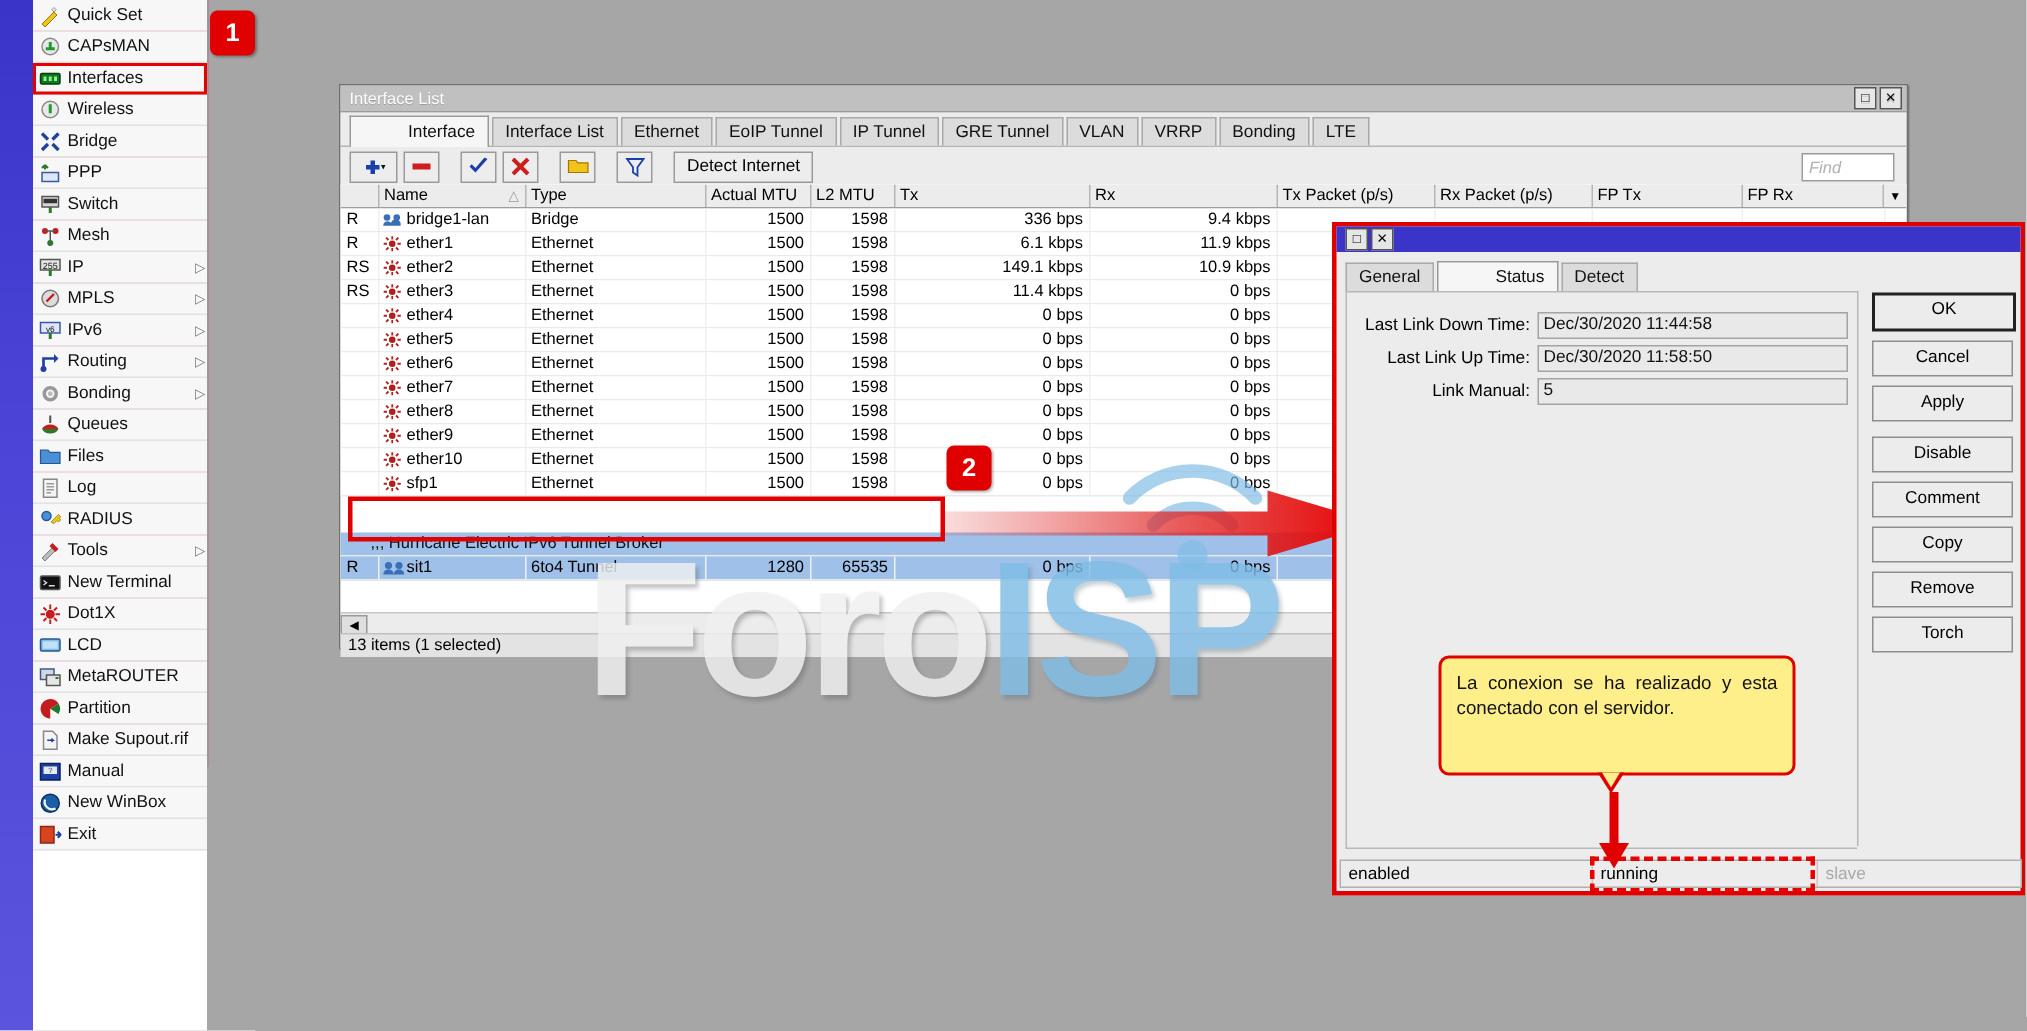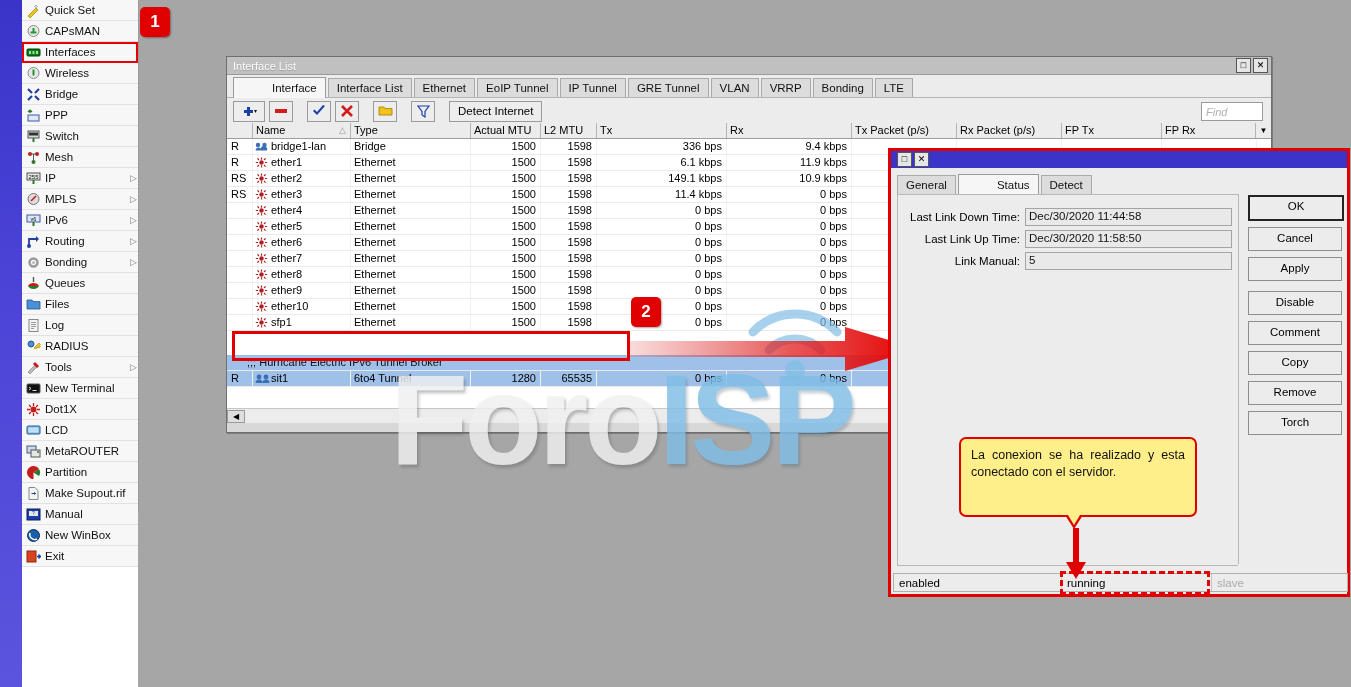--- a/index.html
+++ b/index.html
@@ -737,20 +737,21 @@
           <div class="td r-rxp"></div>
           <div class="td r-fptx"></div>
           <div class="td r-fprx"></div>
         </div>
       </div>
   </div>
 
   <div id="hscroll">
     <div class="thumb">◀</div>
   </div>
+  <div id="statusbar">13 items (1 selected)</div>
 </div>
 
 <div id="watermark">
   <div id="wm-text">
     <span id="wm-foro">Foro</span><span id="wm-isp">ISP</span>
   </div>
 </div>
 <svg id="wifi" viewBox="0 0 120 120">
   <g fill="none" stroke="#7fbde6" stroke-width="9" stroke-linecap="round" opacity=".85">
     <path d="M18 44a58 58 0 0 1 84 0"></path>

